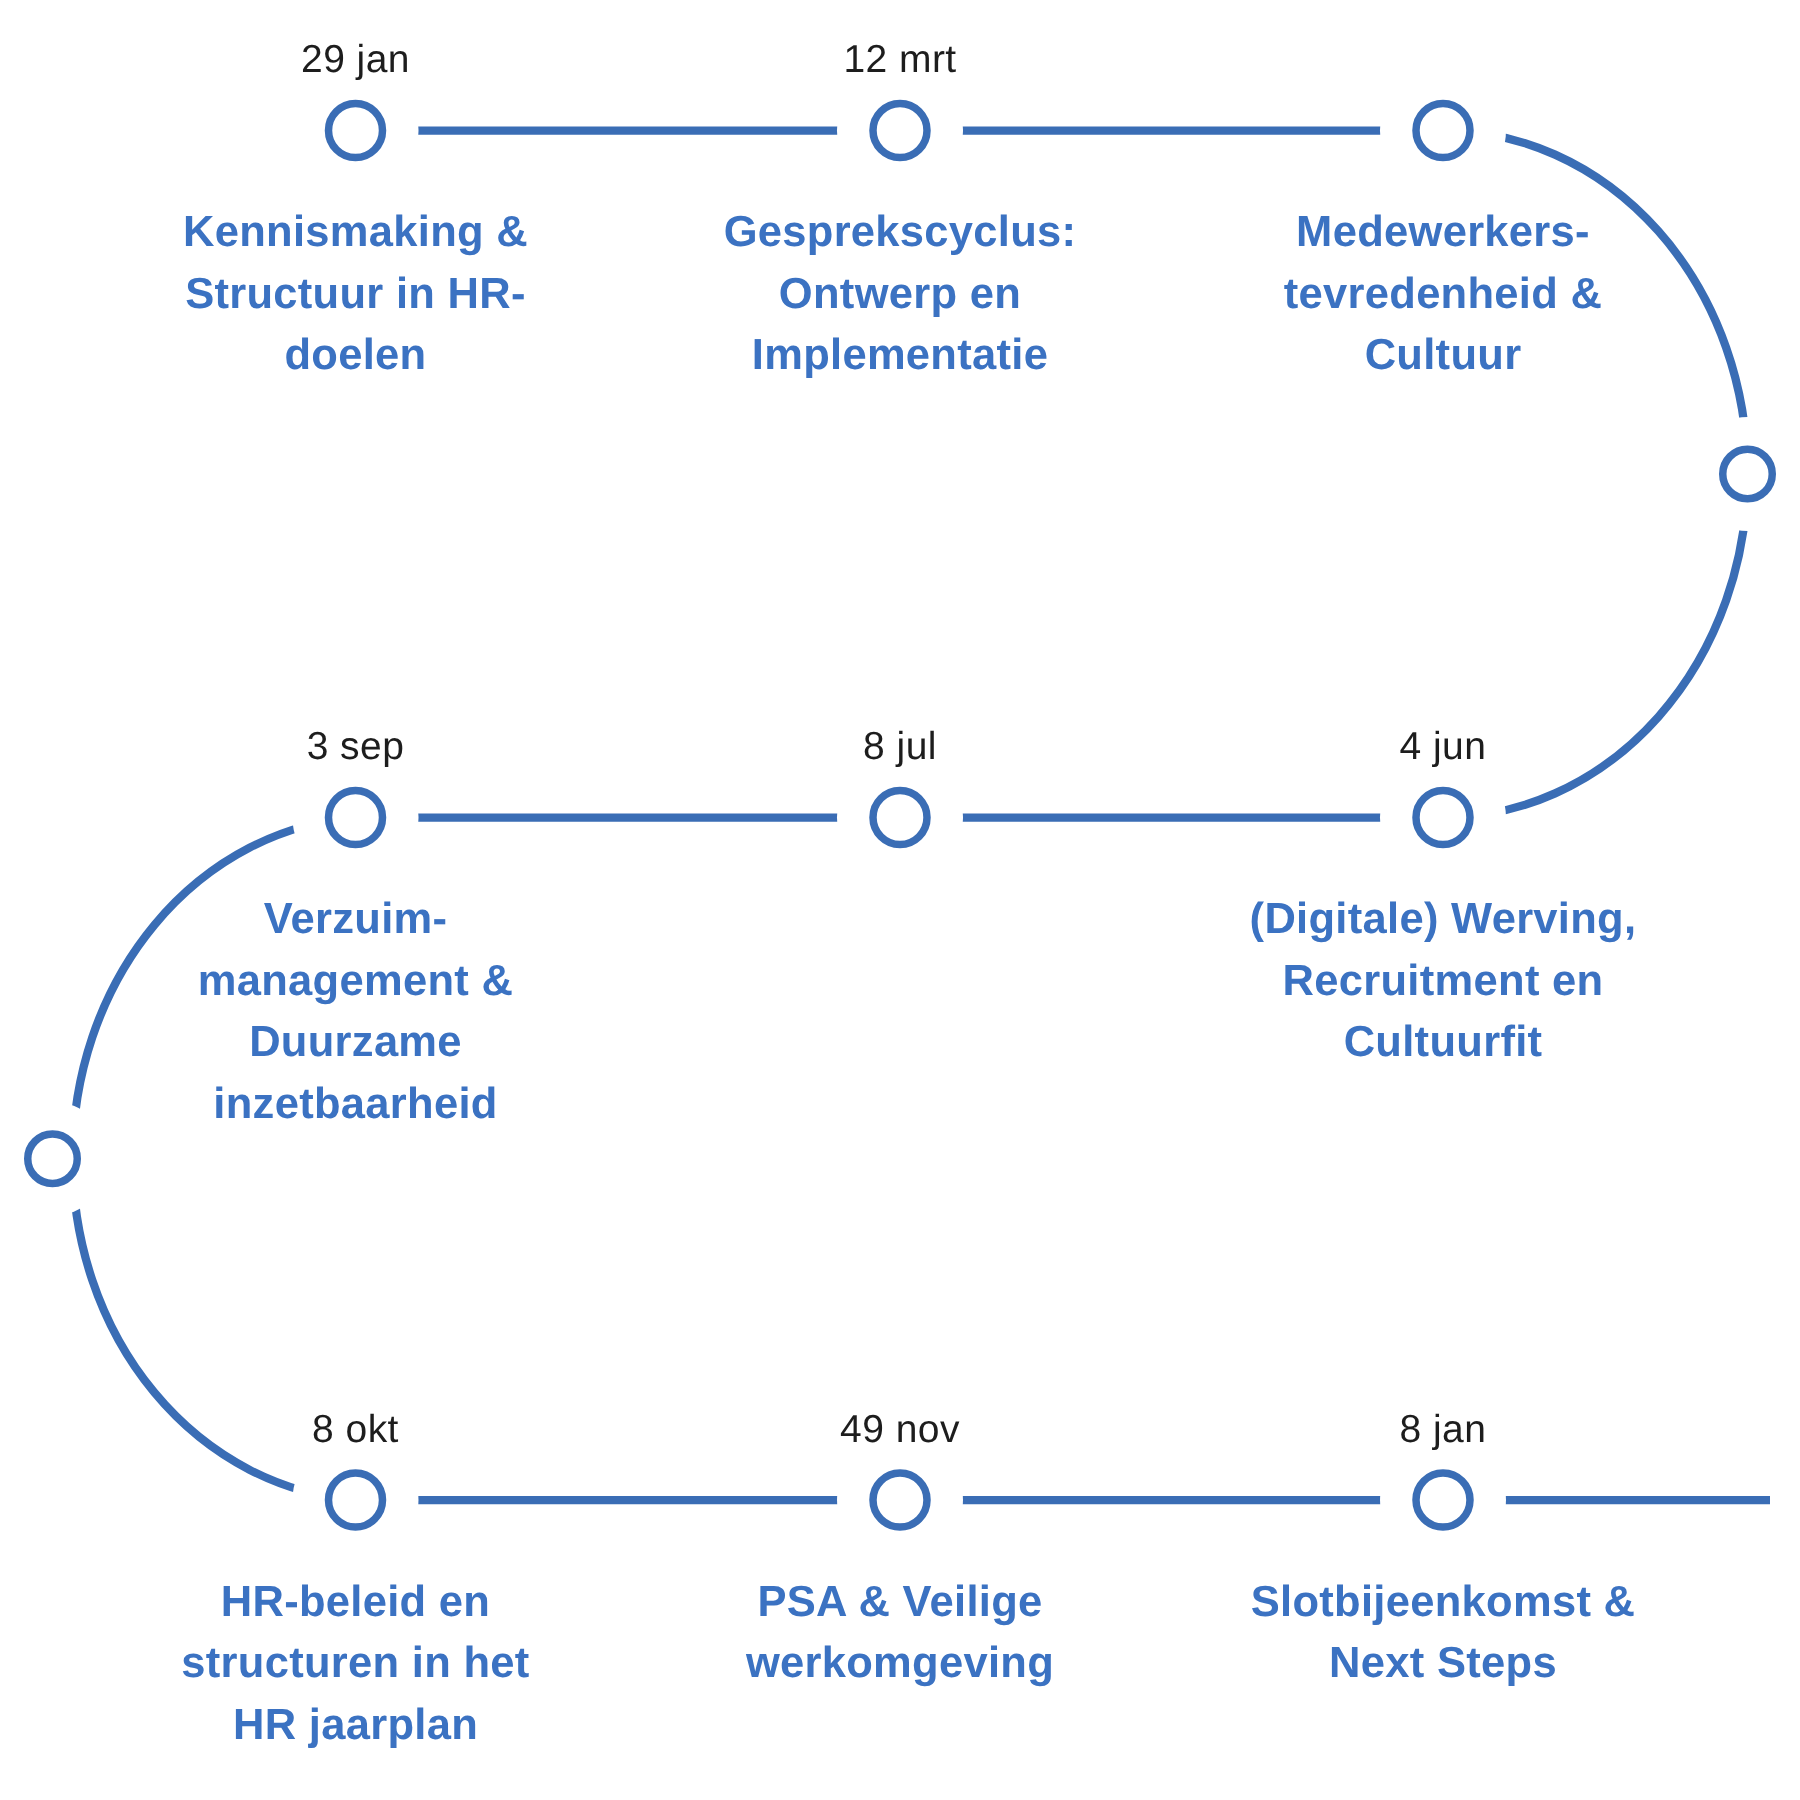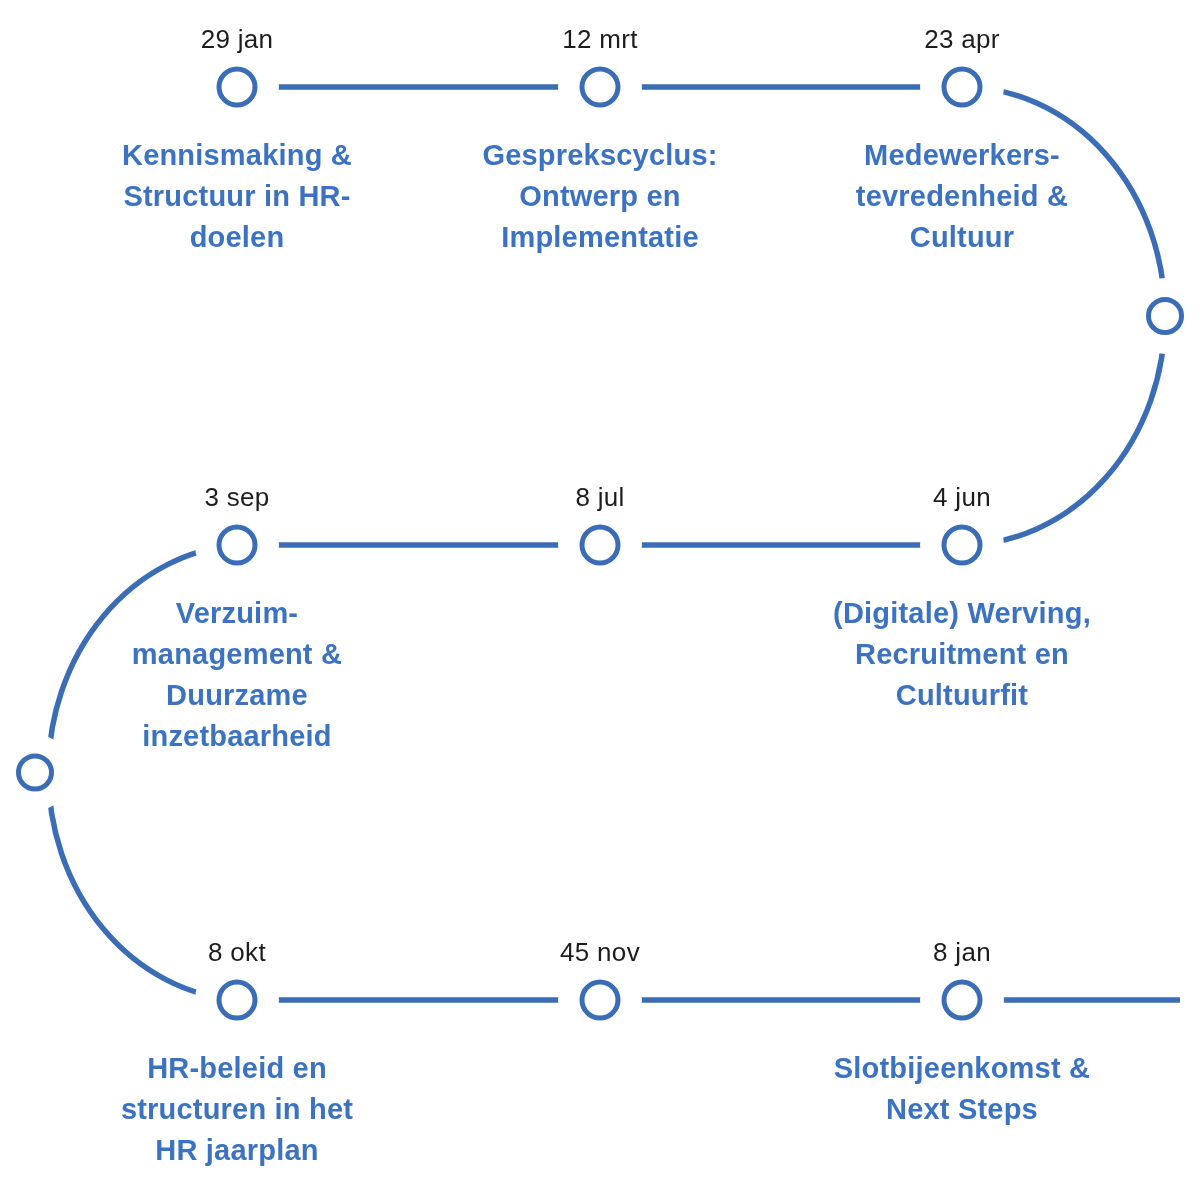--- a/index.html
+++ b/index.html
@@ -105,21 +105,20 @@
   <div class="milestone-date" style="left:127px; top:24px;">29 jan</div>
   <div class="milestone-title" style="left:52px;  top:135px;text-align:center;">Kennismaking &amp;
 Structuur in HR-
 doelen</div>
 
   <div class="milestone-date" style="left:490px; top:24px;">12 mrt</div>
   <div class="milestone-title" style="left:415px; top:135px;">Gesprekscyclus:
 Ontwerp en
 Implementatie</div>
 
-  <div class="milestone-date" style="left:852px; top:24px;">23 apr</div>
   <div class="milestone-title" style="left:777px; top:135px;">Medewerkers-
 tevredenheid &amp;
 Cultuur</div>
 
   <div class="milestone-date" style="left:852px; top:482px;">4 jun</div>
   <div class="milestone-title" style="left:777px; top:593px;">(Digitale) Werving,
 Recruitment en
 Cultuurfit</div>
 
   <div class="milestone-date" style="left:490px; top:482px;">8 jul</div>
@@ -128,19 +127,21 @@
   <div class="milestone-title" style="left:52px;  top:593px;">Verzuim-
 management &amp;
 Duurzame
 inzetbaarheid</div>
 
   <div class="milestone-date" style="left:127px; top:937px;">8 okt</div>
   <div class="milestone-title" style="left:52px;  top:1048px;">HR-beleid en
 structuren in het
 HR jaarplan</div>
 
-  <div class="milestone-date" style="left:490px; top:937px;">45 nov</div>
+  <div class="milestone-date" style="left:490px; top:937px;">49 nov</div>
+  <div class="milestone-title" style="left:415px; top:1048px;">PSA &amp; Veilige
+werkomgeving</div>
 
   <div class="milestone-date" style="left:852px; top:937px;">8 jan</div>
   <div class="milestone-title" style="left:777px; top:1048px;">Slotbijeenkomst &amp;
 Next Steps</div>
 
 </div>
 
 </body></html>

